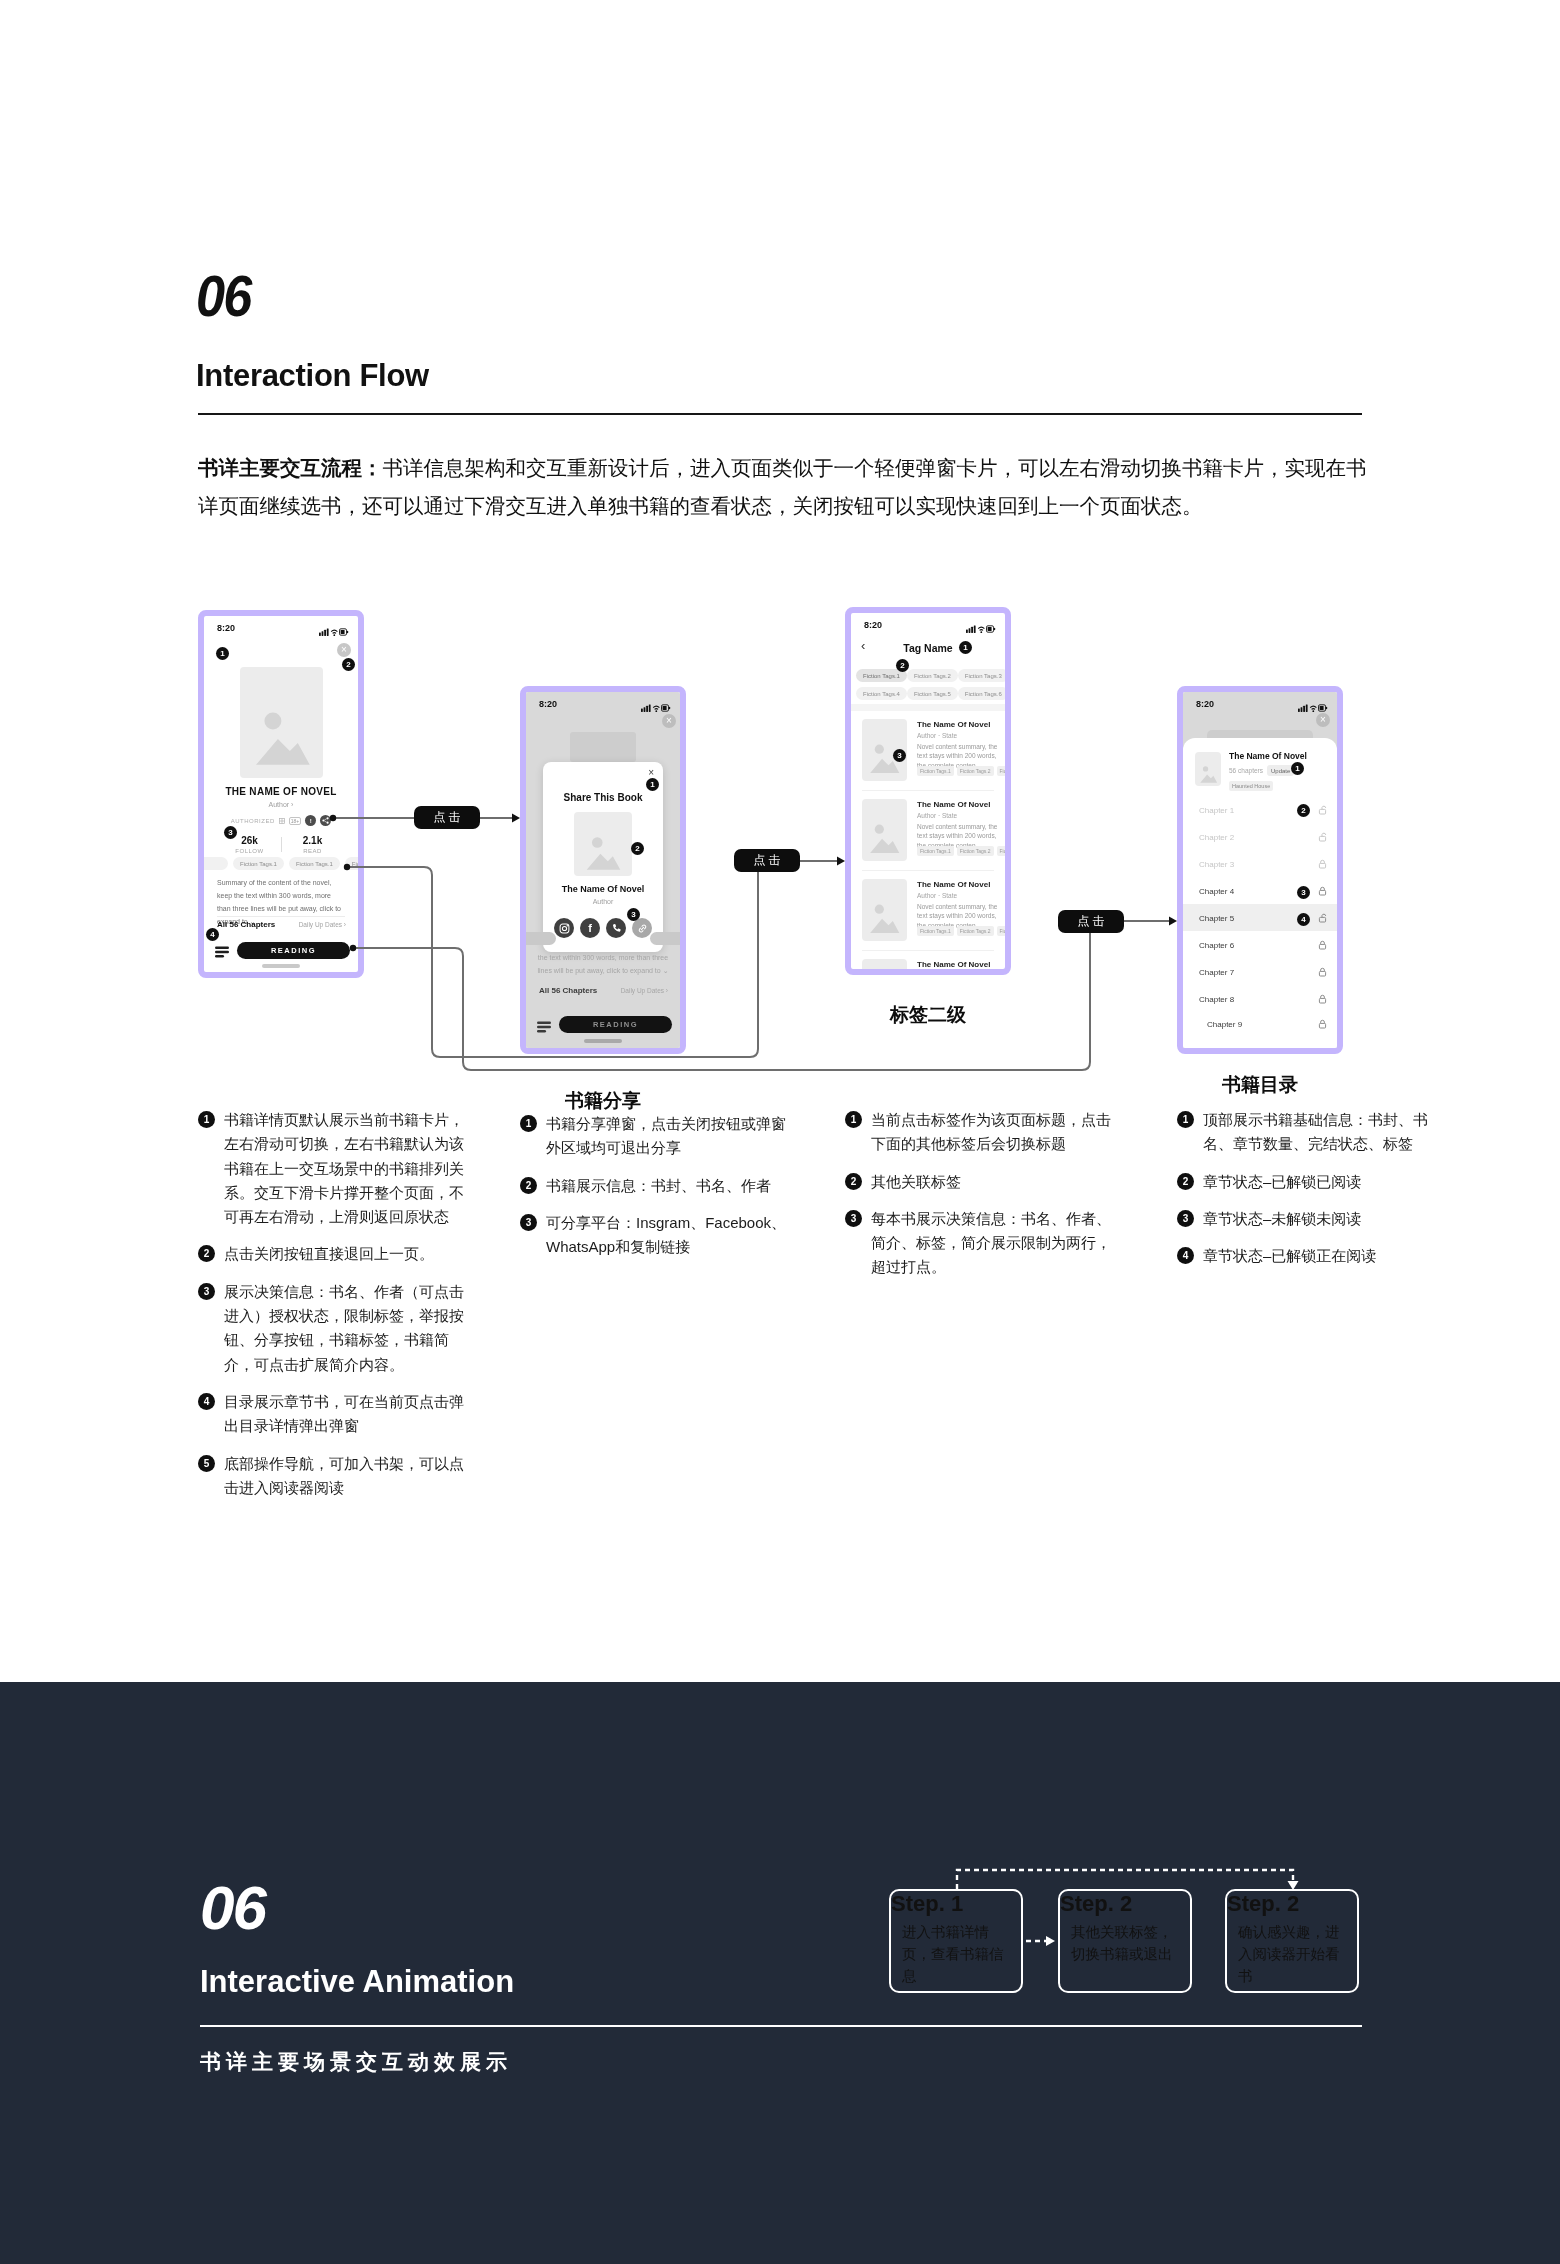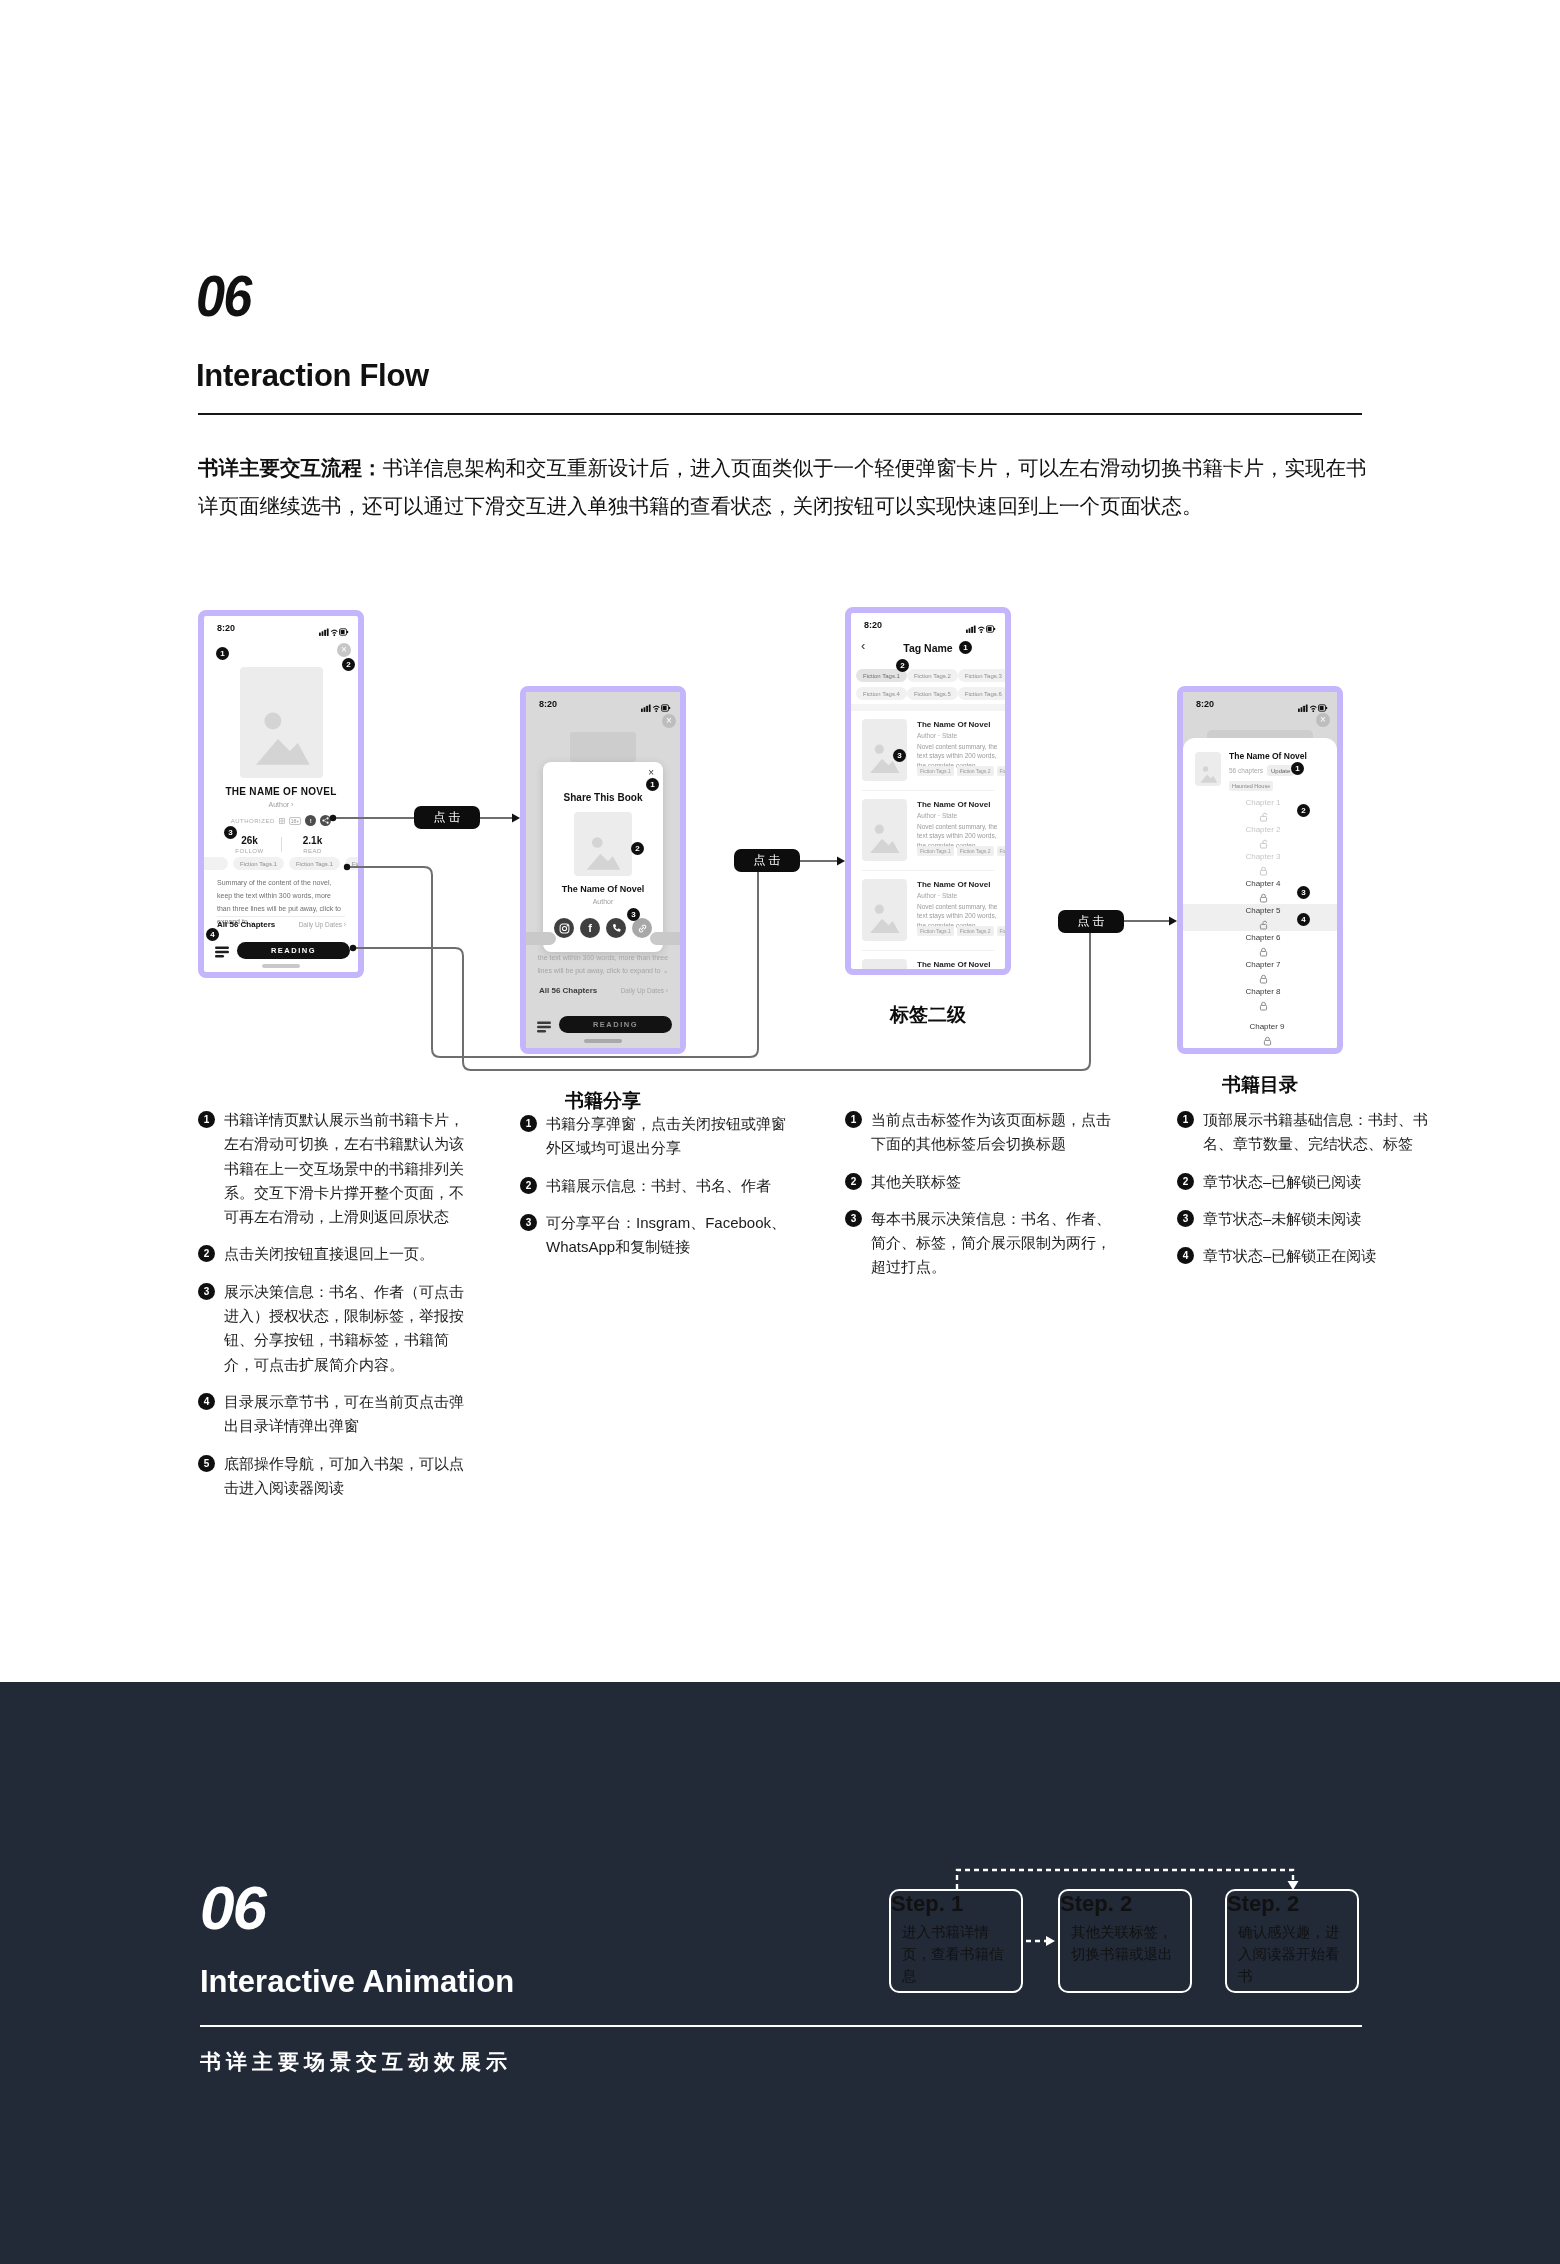--- a/index.html
+++ b/index.html
@@ -39,21 +39,21 @@
   
   .p3item{position:absolute;left:0;width:154px;height:80px;}
   .p3item .im{position:absolute;left:11px;top:8px;width:45px;height:62px;}
   .p3item .tt{position:absolute;left:66px;top:9px;font-size:8px;font-weight:700;color:#222;}
   .p3item .mt{position:absolute;left:66px;top:21px;font-size:6.5px;color:#a4a4a4;}
   .p3item .sm{position:absolute;left:66px;top:31px;width:82px;font-size:6.5px;line-height:1.45;color:#9a9a9a;}
   .p3item .ch{position:absolute;left:66px;top:55px;display:flex;gap:3px;}
   .p3item .dv{position:absolute;left:11px;right:11px;bottom:0;height:1px;background:#f0f0f0;}
   
   .chrow{position:absolute;left:0;width:154px;height:24px;display:flex;align-items:center;
-         justify-content:space-between;padding:0 10px 0 16px;box-sizing:border-box;font-size:8px;color:#3a3a3a;flex-direction:column;}
+         justify-content:space-between;padding:0 10px 0 16px;box-sizing:border-box;font-size:8px;color:#3a3a3a;}
   .chrow.read{color:#c6c6c6;}
   .lk{flex:0 0 auto;}
   
   .clickb{position:absolute;width:63px;height:23px;background:#0d0d0d;color:#fff;border-radius:7px;
           font-size:12px;letter-spacing:3px;padding-left:3px;display:flex;align-items:center;
           justify-content:center;z-index:6;}
   .plabel{position:absolute;width:166px;text-align:center;font-size:19px;font-weight:700;color:#0d0d0d;}
   .notes{position:absolute;}
   .note{display:flex;gap:9px;margin-bottom:13px;}
   .note .nbb{flex:0 0 17px;width:17px;height:17px;border-radius:50%;background:#0f0f0f;color:#fff;
@@ -417,21 +417,21 @@
             <rect x="1.4" y="4.4" width="6.2" height="4.6" rx="1" fill="none" stroke="currentColor" stroke-width="1"></rect>
           </svg>
         </div>
       <div class="chrow" style="top:295px;">
           <span>Chapter 8</span>
           <svg class="lk" width="9" height="10" viewBox="0 0 9 10" style="color:#8b8b8b;">
             <path d="M2.6 4.4V3.2a1.9 1.9 0 0 1 3.8 0v1.2" fill="none" stroke="currentColor" stroke-width="1"></path>
             <rect x="1.4" y="4.4" width="6.2" height="4.6" rx="1" fill="none" stroke="currentColor" stroke-width="1"></rect>
           </svg>
         </div>
-      <div class="chrow" style="top:330px;padding-left:24px;">
+      <div class="chrow" style="top:320px;padding-left:24px;">
           <span>Chapter 9</span>
           <svg class="lk" width="9" height="10" viewBox="0 0 9 10" style="color:#8b8b8b;">
             <path d="M2.6 4.4V3.2a1.9 1.9 0 0 1 3.8 0v1.2" fill="none" stroke="currentColor" stroke-width="1"></path>
             <rect x="1.4" y="4.4" width="6.2" height="4.6" rx="1" fill="none" stroke="currentColor" stroke-width="1"></rect>
           </svg>
         </div>
       <span class="nb nb-s" style="left:114px;top:112px;">2</span>
       <span class="nb nb-s" style="left:114px;top:194px;">3</span>
       <span class="nb nb-s" style="left:114px;top:221px;">4</span>
     </div>

